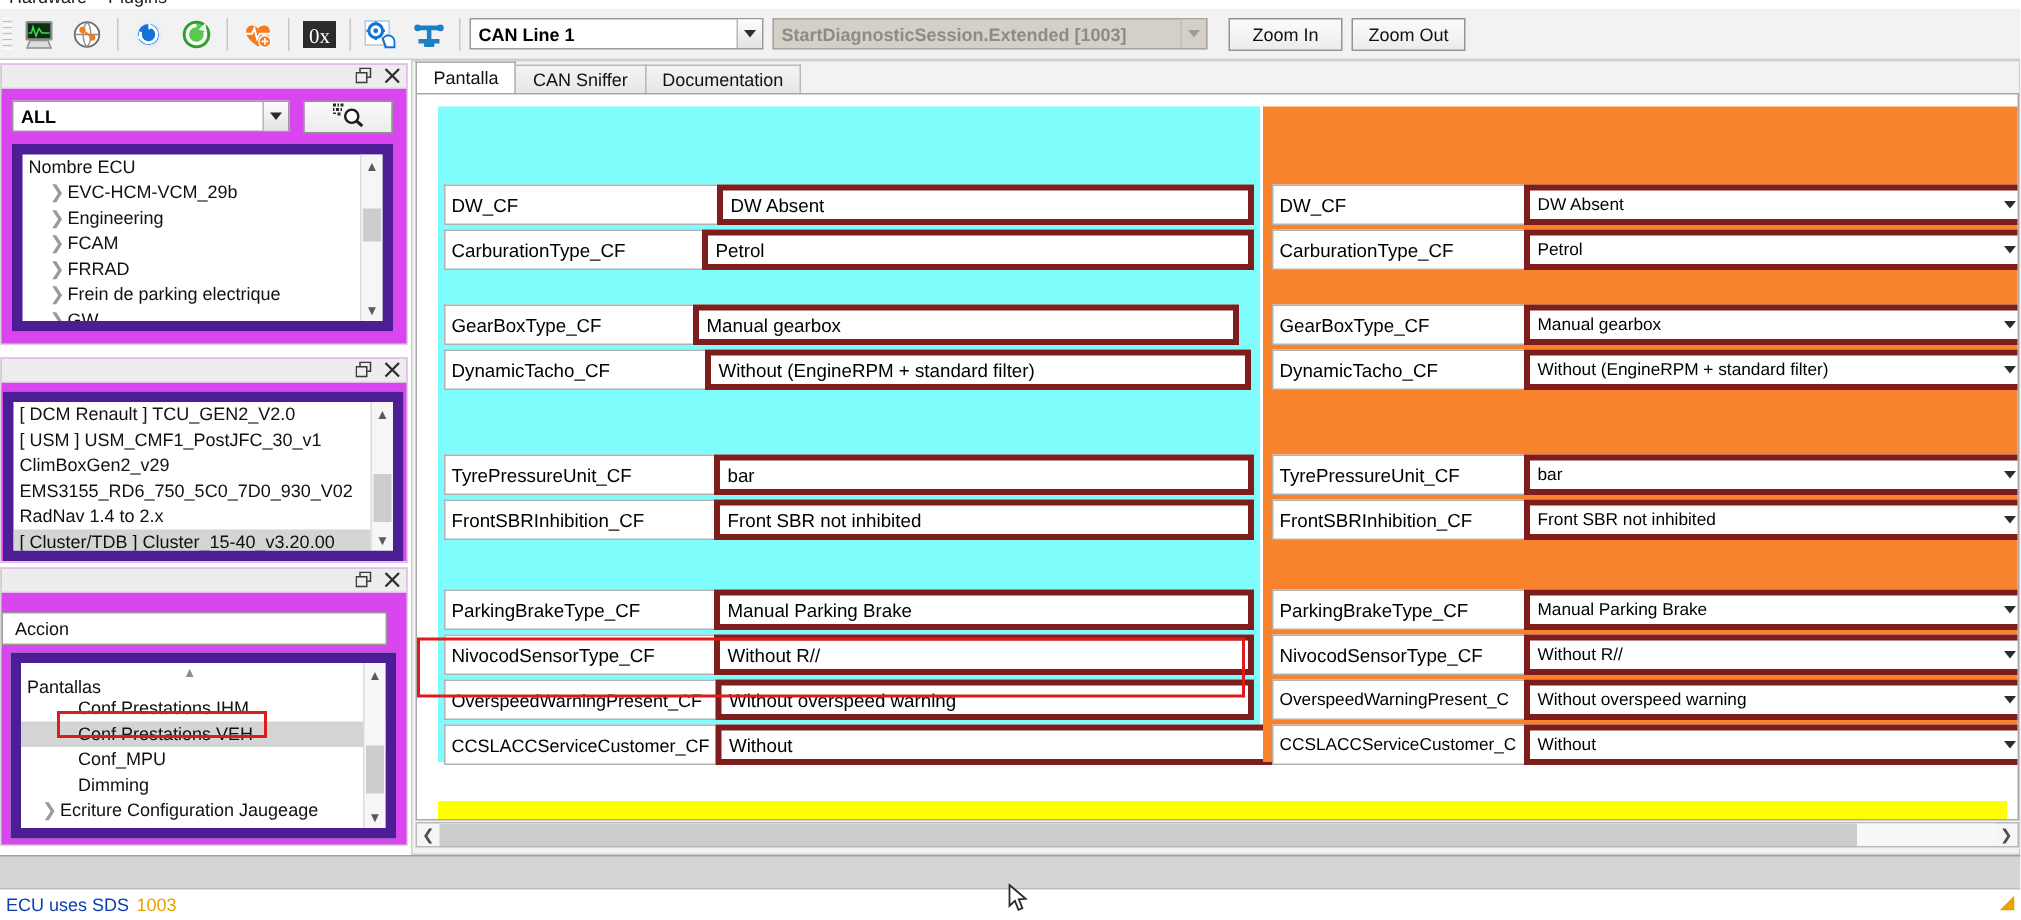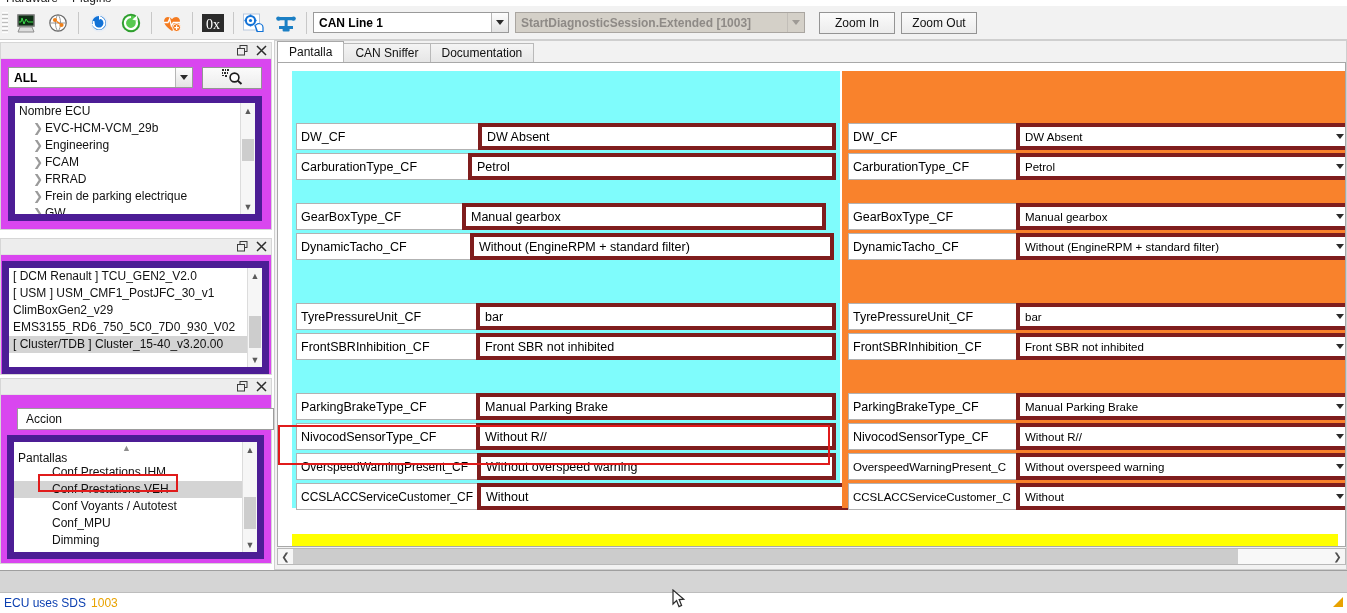--- a/index.html
+++ b/index.html
@@ -371,20 +371,21 @@
       <svg width="11" height="11" viewBox="0 0 11 11">
           <path d="M1 1 L10 10 M10 1 L1 10" stroke="#2b2b2b" stroke-width="1.5"></path>
         </svg>
     </span>
   </div>
   <div class="lb" style="position:absolute;left:1px;top:22px;width:267px;height:113px">
     <div class="lb-row">[ DCM Renault ] TCU_GEN2_V2.0</div>
     <div class="lb-row">[ USM ] USM_CMF1_PostJFC_30_v1</div>
     <div class="lb-row">ClimBoxGen2_v29</div>
     <div class="lb-row">EMS3155_RD6_750_5C0_7D0_930_V02</div>
+    <div class="lb-row">RadNav 1.4 to 2.x</div>
     <div class="lb-row sel">[ Cluster/TDB ] Cluster_15-40_v3.20.00</div>
     <div class="vsb">
       <div class="ar">▲</div>
       <div class="thumb" style="top:48px;height:32px"></div>
       <div class="ar bot">▼</div>
     </div>
   </div>
 </div>
 
 <div class="dock" style="left:0;top:378px;width:272px;height:186px">
@@ -395,28 +396,27 @@
           <rect x="0.5" y="3.5" width="7" height="6.5" fill="#ededed" stroke="#3b3b3b"></rect>
         </svg>
     </span>
     <span class="cap-btn">
       <svg width="11" height="11" viewBox="0 0 11 11">
           <path d="M1 1 L10 10 M10 1 L1 10" stroke="#2b2b2b" stroke-width="1.5"></path>
         </svg>
     </span>
   </div>
 
-  <div class="txtbox" style="position:absolute;left:16px;top:29px;width:257px">Accion</div>
+  <div class="txtbox" style="position:absolute;left:0;top:29px;width:257px">Accion</div>
 
   <div class="lb" style="position:absolute;left:6px;top:56px;width:257px;height:124px">
     <div style="position:absolute;left:108px;top:1px;color:#8e8e8e;font-size:9px">▲</div>
     <div class="lb-row" style="padding-top:5px;height:22px;line-height:22px">Pantallas</div>
     <div class="lb-row" style="padding-left:38px">Conf Prestations IHM</div>
     <div class="lb-row sel" style="padding-left:38px">Conf Prestations VEH</div>
-    <div class="lb-row" style="padding-left:38px">Conf Voyants / Autotest</div>
     <div class="lb-row" style="padding-left:38px">Conf_MPU</div>
     <div class="lb-row" style="padding-left:38px">Dimming</div>
     <div class="lb-row" style="padding-left:14px"><span class="chev">❯</span><span>Ecriture Configuration Jaugeage</span></div>
     <div class="vsb">
       <div class="ar">▲</div>
       <div class="thumb" style="top:55px;height:32px"></div>
       <div class="ar bot">▼</div>
     </div>
   </div>
 </div>

